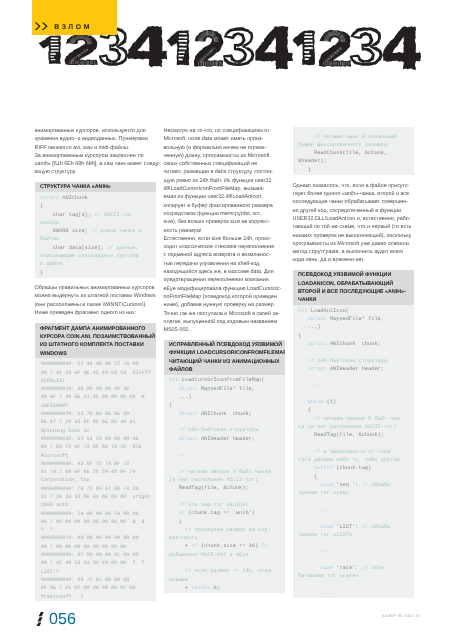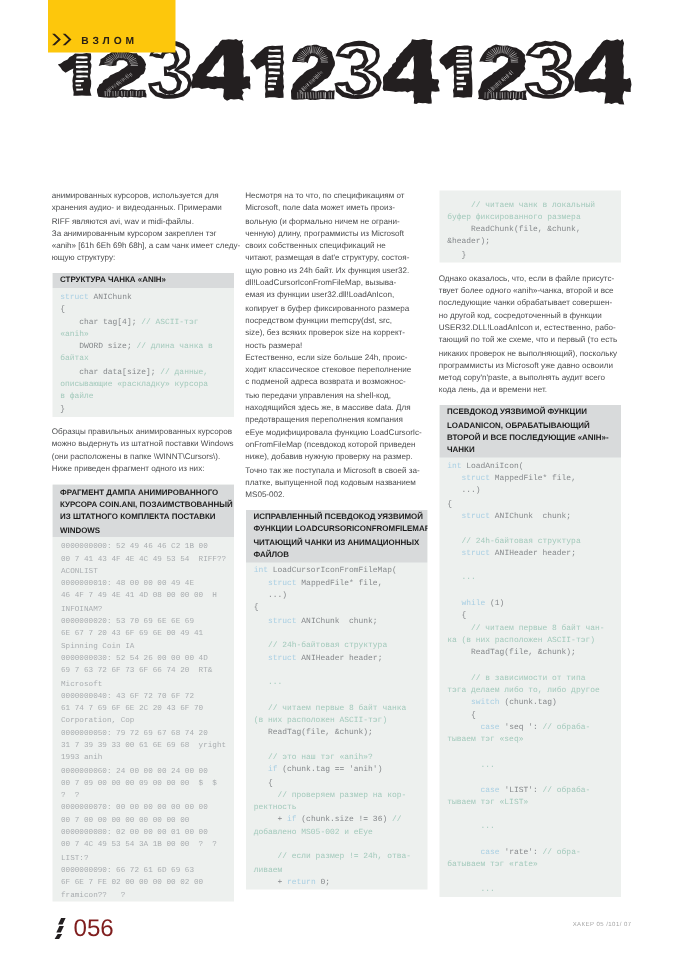--- a/index.html
+++ b/index.html
@@ -26,21 +26,21 @@
   .box{background:#edf0ee;overflow:hidden;}
   .bh{background:#d8dadb;color:#1b1b1b;font-size:5.3px;font-weight:700;line-height:8.3px;padding:1.2px 4px 0.6px 5.5px;letter-spacing:0px;}
   .bh i{display:block;font-style:normal;white-space:nowrap;}
   .cd{padding:1.8px 1px 0.6px 5.6px;font-family:"Liberation Mono",monospace;font-size:5.3px;line-height:8.3px;white-space:pre;color:#85888b;}
   .cd .k{color:#a9cfe3;}
   .cd .c{color:#a2c9bb;}
   .cd .n{color:#85888b;}
   .hx{padding:1.8px 1px 0.6px 6.2px;font-family:"Liberation Mono",monospace;font-size:5.1px;line-height:8.3px;white-space:pre;color:#a9adb0;}
 
   .pgwrap{position:absolute;left:35px;top:608px;height:22px;}
-  .pgnum{position:absolute;left:14.0px;top:0px;font-size:16.1px;color:#7f1d1d;letter-spacing:0px;line-height:23.4px;}
+  .pgnum{position:absolute;left:14.0px;top:0px;font-size:16.1px;color:#0369a1;letter-spacing:0px;line-height:23.4px;}
   .ftr{position:absolute;right:32px;top:613px;font-size:4.0px;color:#a5a5a5;letter-spacing:.3px;}
 </style>
 </head>
 <body>
 
 <div class="page">
     <svg viewBox="0 0 453 96" width="453" height="96" style="position:absolute;left:0;top:0;">
       <g transform="translate(39.00,35.50) scale(0.4057,0.2979) translate(-5.0,-3.0)">
         <path d="M58.3,3.6L58.7,10.3L58.6,16.5L56.9,21.7L59.1,28.4L59.0,33.4L57.9,40.0L58.1,47.0L56.8,52.5L57.5,60.4L58.6,64.8L58.7,71.1L58.3,77.3L56.8,85.4L57.3,90.1L59.2,97.9L50.2,98.1L43.6,97.4L35.5,98.1L29.5,98.1L29.9,90.0L28.7,83.1L28.1,76.3L28.5,71.0L27.8,64.6L28.6,57.2L29.8,51.1L28.6,44.5L29.5,36.9L23.6,40.9L16.6,46.8L11.2,41.0L8.3,34.9L3.8,27.9L8.9,25.8L13.6,20.9L20.0,17.1L23.3,11.3L28.4,8.0L32.1,3.6L40.0,3.9L44.4,4.1L50.8,2.6Z" fill="#231f20"></path>
         <path d="M34.8,10.0L40.3,9.8L46.2,9.6L52.3,10.2L53.2,14.4L46.1,15.3L40.5,14.7L34.1,14.9Z" fill="#ffffff"></path>

